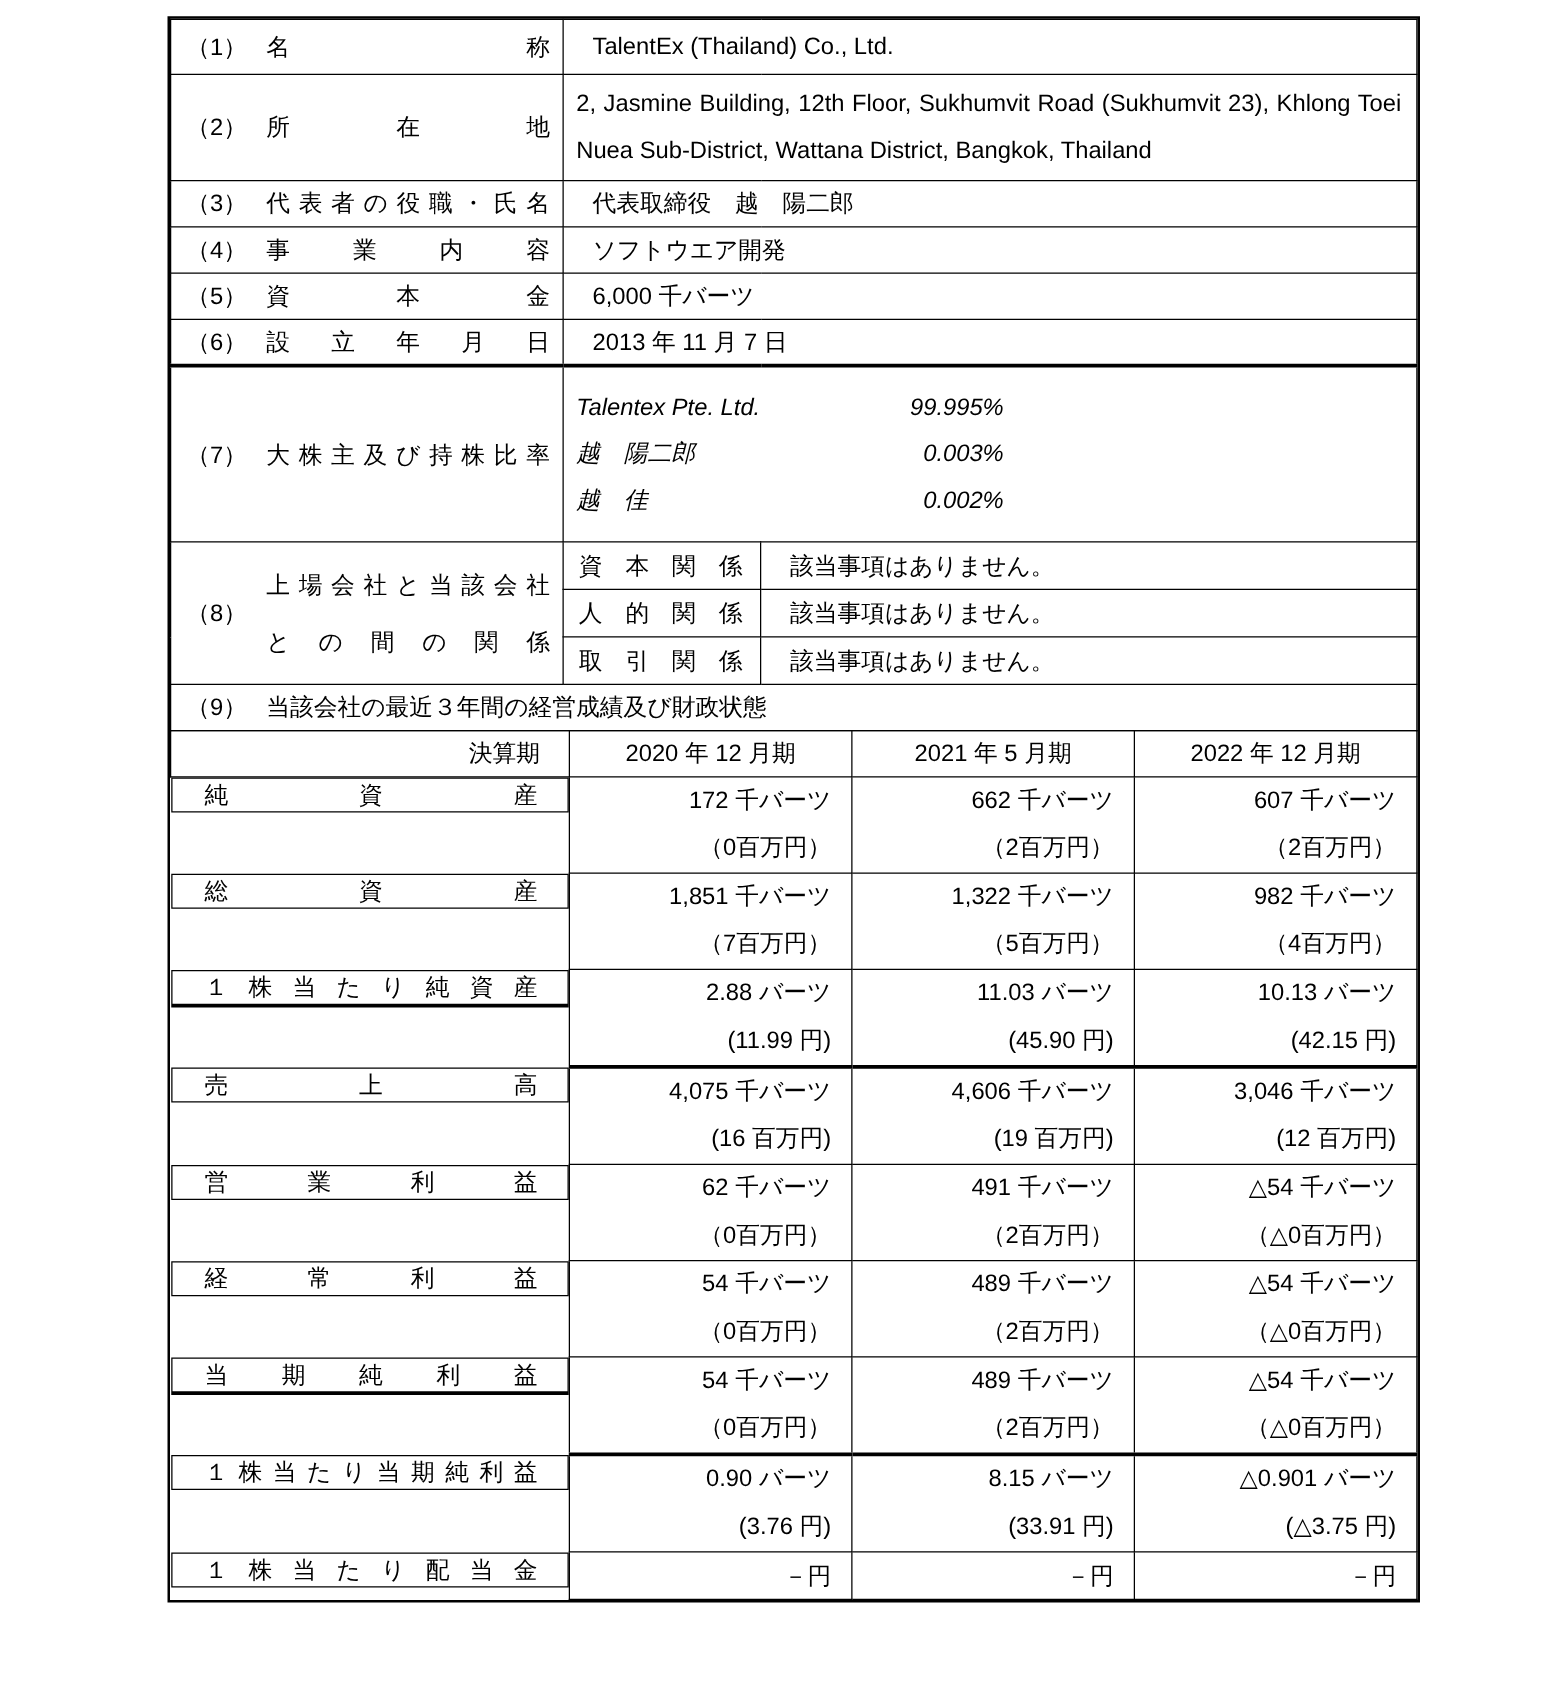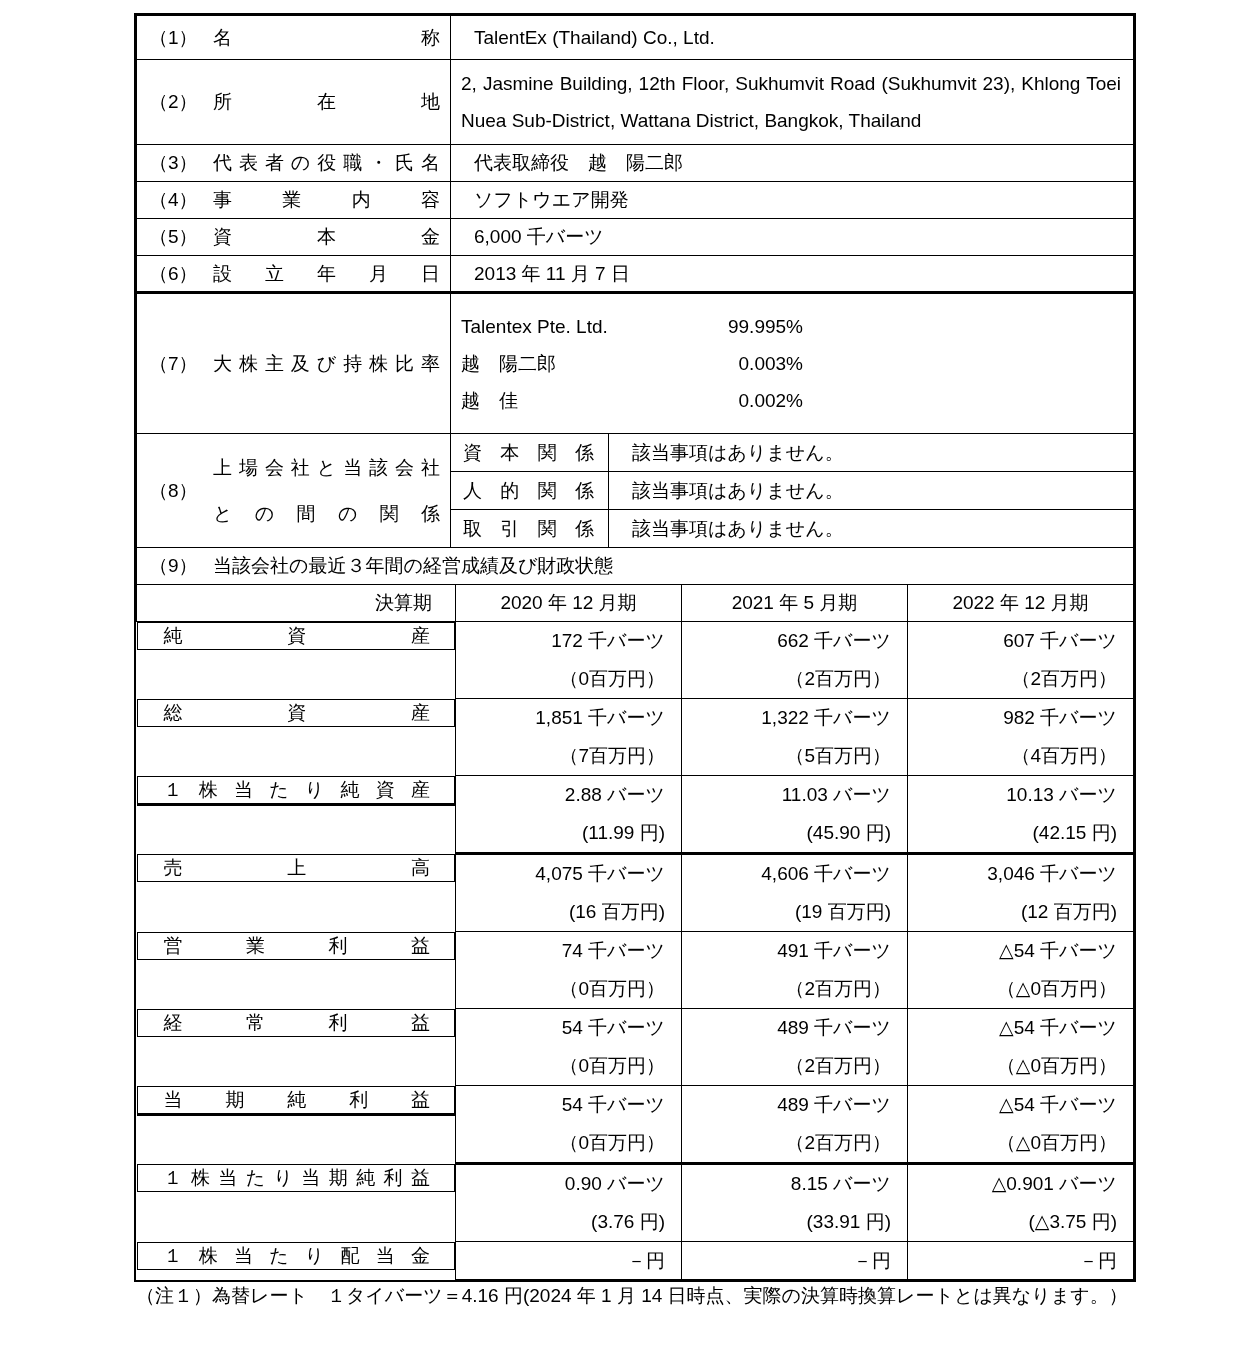--- a/index.html
+++ b/index.html
@@ -173,21 +173,21 @@
                   <span>主</span>
                   <span>及</span>
                   <span>び</span>
                   <span>持</span>
                   <span>株</span>
                   <span>比</span>
                   <span>率</span>
                 </span>
           </div>
         </td>
-        <td colspan="2" style="padding:14px 0;">
+        <td colspan="2" style="padding:14px 0;font-style:italic;">
           <div class="sh-line">
             <span>Talentex Pte. Ltd.</span>
             <span class="sh-pct">99.995%</span>
           </div>
           <div class="sh-line">
             <span>越　陽二郎</span>
             <span class="sh-pct">0.003%</span>
           </div>
           <div class="sh-line">
             <span>越　佳</span>
@@ -379,21 +379,21 @@
       <tr class="h77">
         <td class="fin-lbl">
               <span class="dist">
                 <span>営</span>
                 <span>業</span>
                 <span>利</span>
                 <span>益</span>
               </span>
             </td>
         <td class="numcell">
-              <div>74 千バーツ</div>
+              <div>62 千バーツ</div>
               <div>（0百万円）</div>
             </td>
         <td class="numcell">
               <div>491 千バーツ</div>
               <div>（2百万円）</div>
             </td>
         <td class="numcell">
               <div>△54 千バーツ</div>
               <div>（△0百万円）</div>
             </td>
@@ -489,14 +489,13 @@
               </span>
             </td>
         <td class="numcell">－円</td>
         <td class="numcell">－円</td>
         <td class="numcell">－円</td>
       </tr>
     </tbody>
       </table>
   </div>
 
-  <div class="footnote">（注１）為替レート　１タイバーツ＝4.16 円(2024 年 1 月 14 日時点、実際の決算時換算レートとは異なります。）</div>
 </div>
 
 </body></html>

